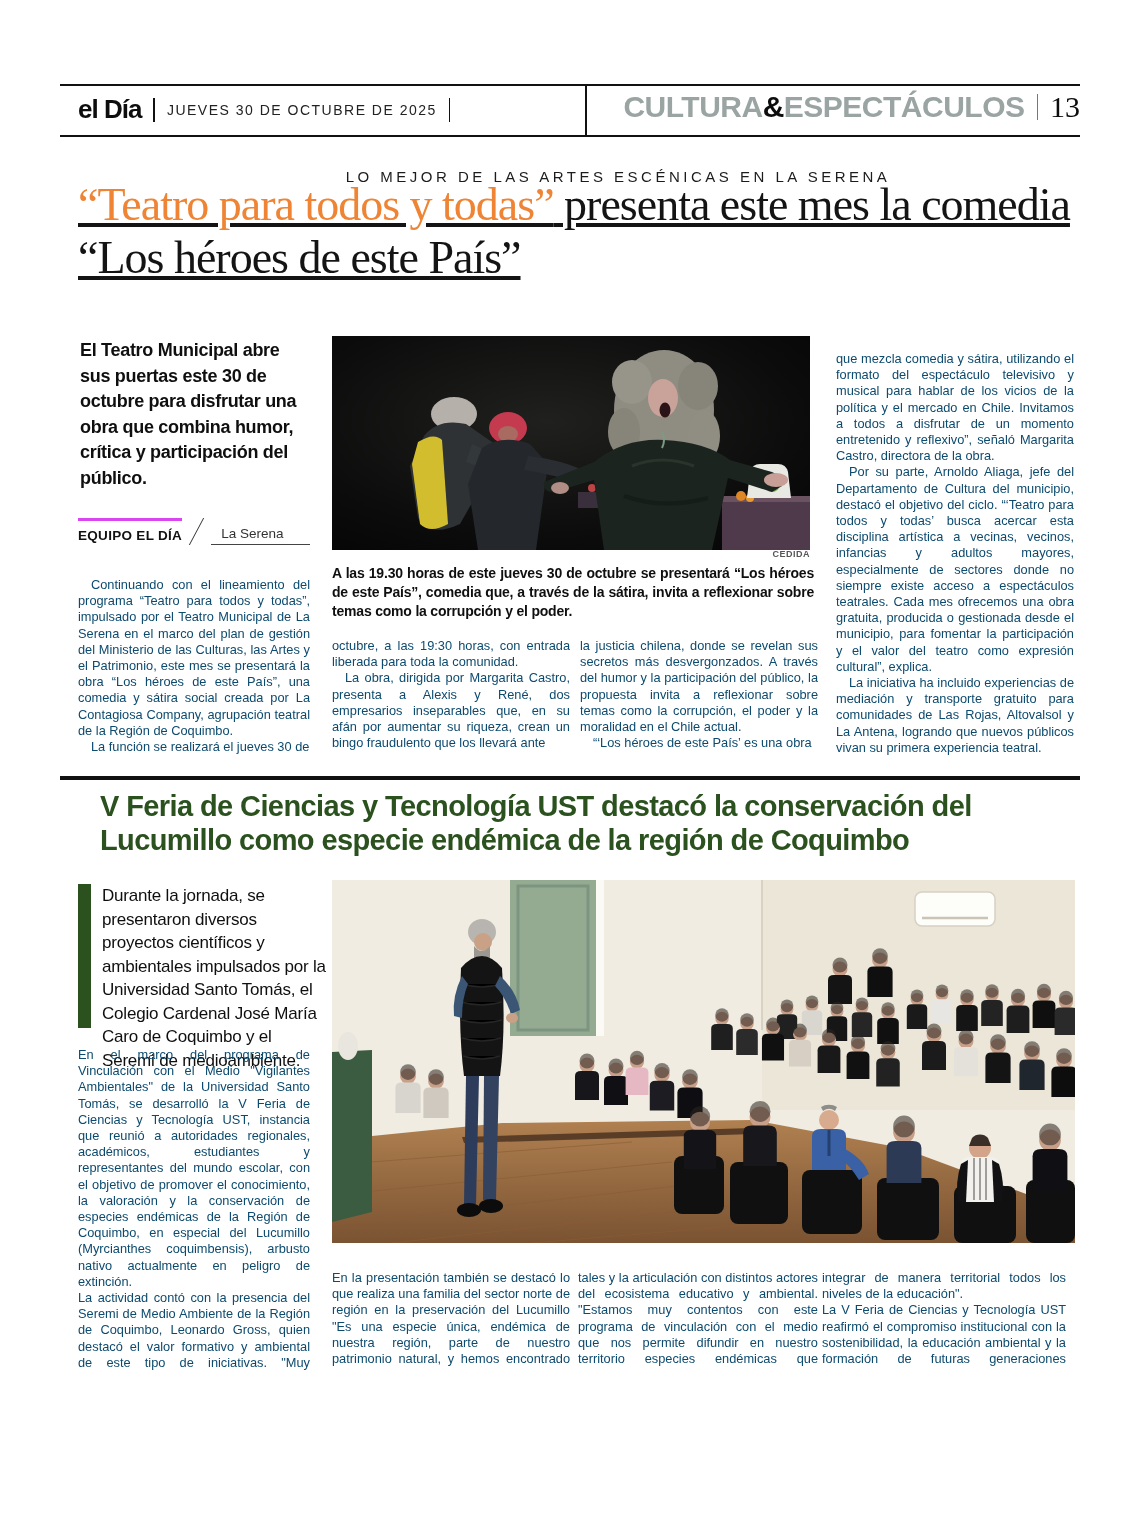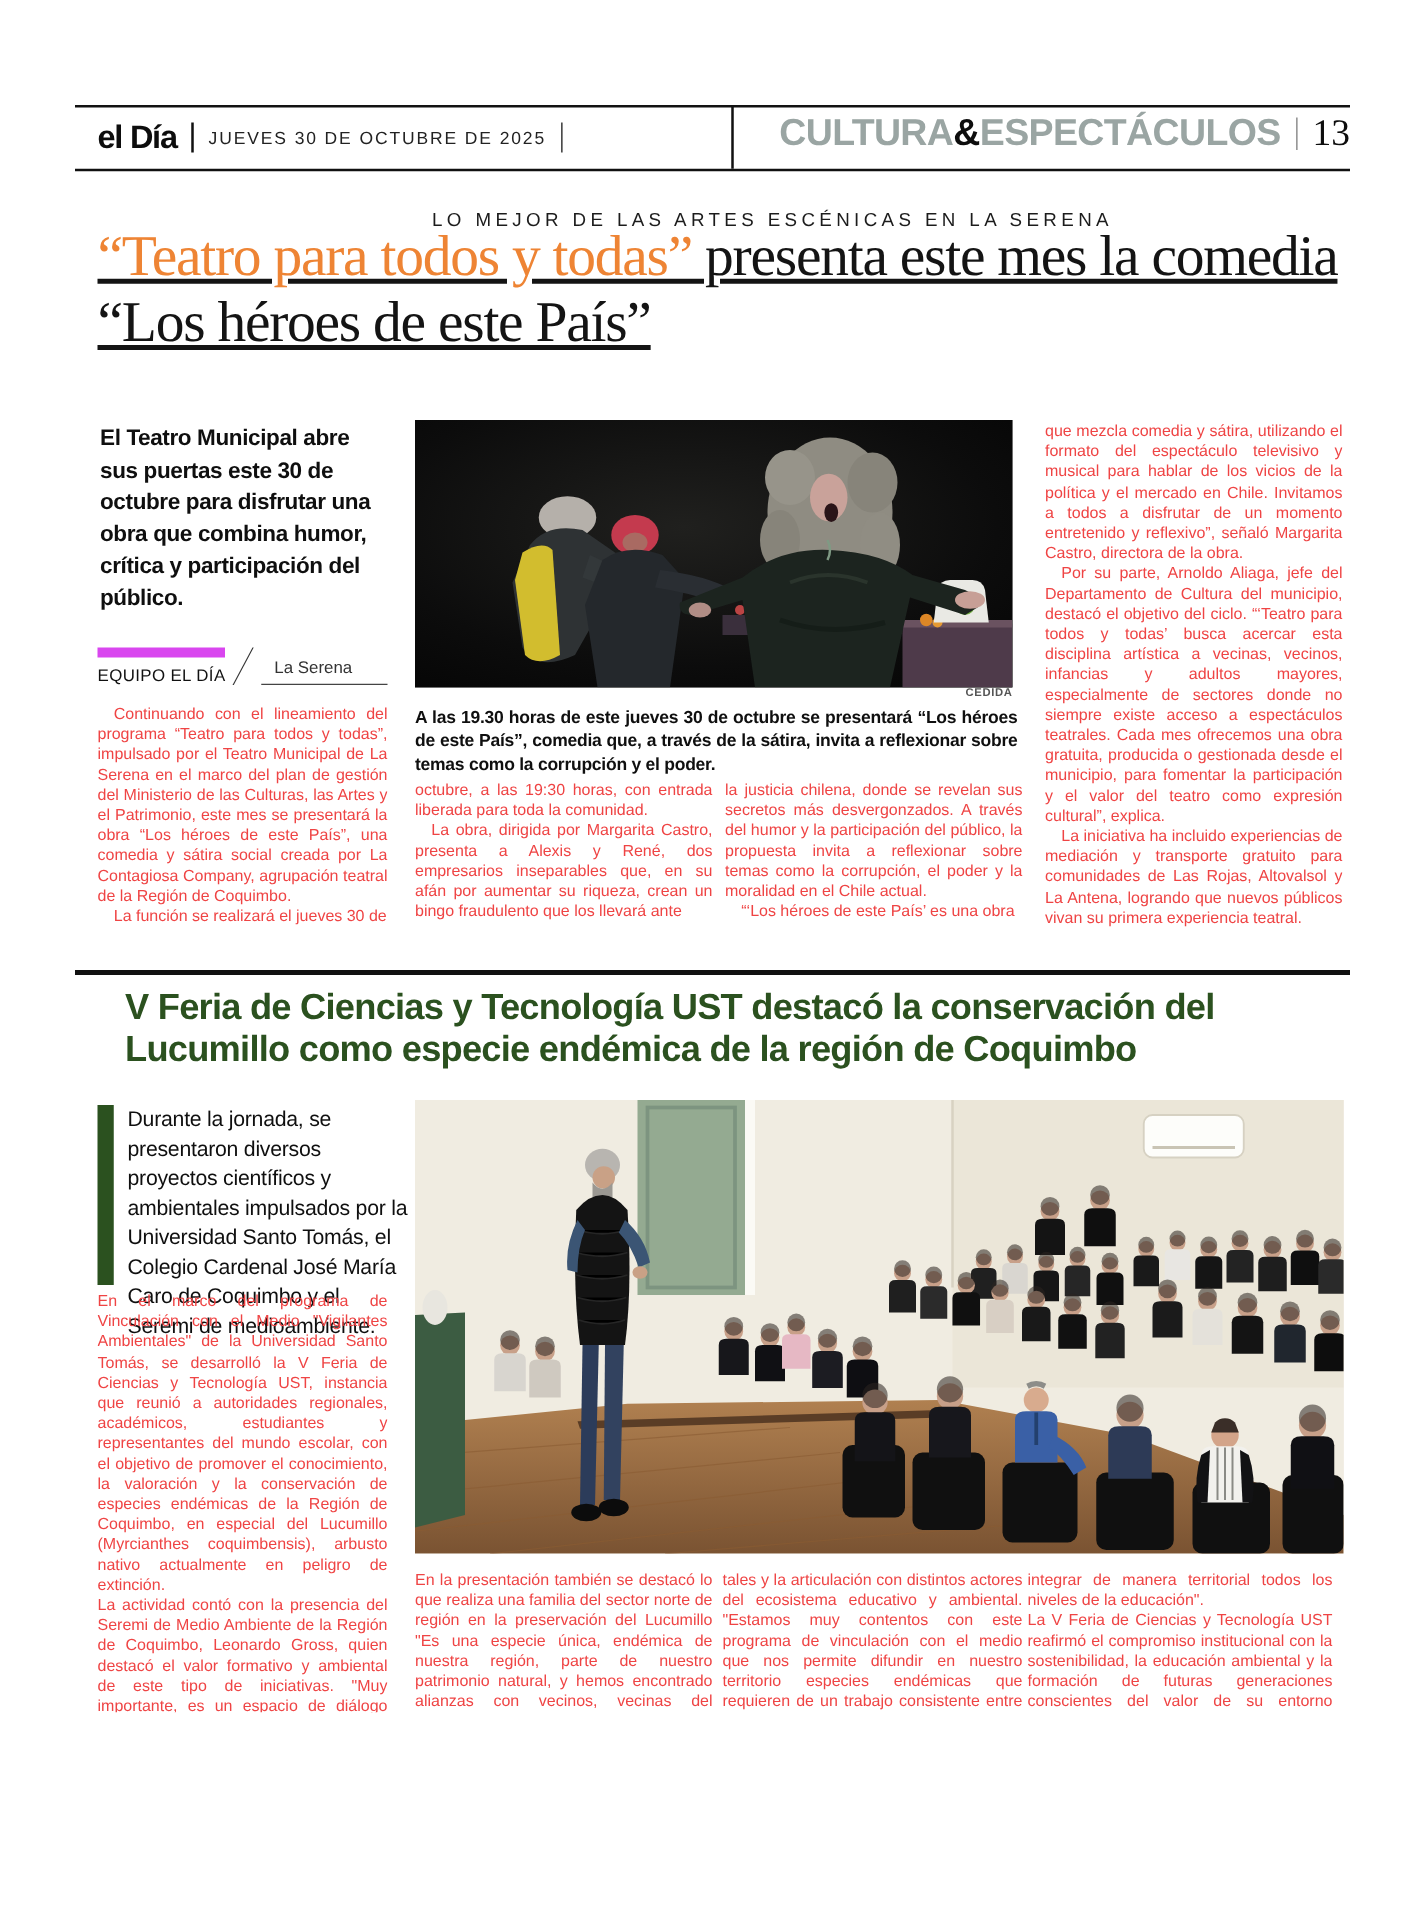--- a/index.html
+++ b/index.html
@@ -17,31 +17,31 @@
   #page-num{font-family:"Liberation Serif",serif;font-size:30px;color:#0d0d0d;}
 
   
   #kicker{width:100%;text-align:center;font-size:15px;letter-spacing:3.5px;color:#1c1c1c;}
   #headline1{font-family:"Liberation Serif",serif;font-size:46px;line-height:53px;
              letter-spacing:-1px;color:#141414;width:995px;}
   .hl-orange{color:#ee8434;}
   #lead1{width:232px;font-weight:bold;font-size:18px;line-height:25.5px;
          letter-spacing:-0.3px;color:#0f0f0f;}
   .byline{width:232px;display:flex;align-items:stretch;font-size:13.5px;}
-  .byline .author{border-top:8px solid #d946ef;padding-top:7px;font-weight:normal;
+  .byline .author{border-top:3px solid #d946ef;padding-top:7px;font-weight:bold;
                   letter-spacing:0.3px;white-space:nowrap;}
   .byline .slash{width:14px;margin-left:14px;border-left:1.5px solid #333;transform:skewX(-28deg);}
   .byline .loc{flex:1;border-bottom:1.5px solid #444;padding:8px 0 3px 10px;color:#333;}
 
   .photo-frame{overflow:hidden;background:#000;}
   .credit{font-size:9px;font-weight:bold;color:#555;text-align:right;letter-spacing:0.5px;}
   .caption{font-weight:bold;font-size:14px;line-height:19px;letter-spacing:-0.2px;color:#0f0f0f;
            text-align:justify;}
 
-  .col{font-size:12.8px;line-height:16.2px;text-align:justify;color:#ef4444;overflow:hidden;}
+  .col{font-size:12.8px;line-height:16.2px;text-align:justify;color:#0c4a6e;overflow:hidden;margin-top:14px;}
   .col p{margin:0;}
   .col p.ind{text-indent:13px;}
 
   
   #headline2{font-weight:bold;font-size:29px;line-height:34px;letter-spacing:-0.6px;color:#2b511f;
              width:905px;}
   #greenbar{background:#2b511f;}
   #lead2{width:226px;font-weight:normal;font-size:17px;line-height:23.5px;letter-spacing:-0.2px;
          color:#0f0f0f;}
 </style>

